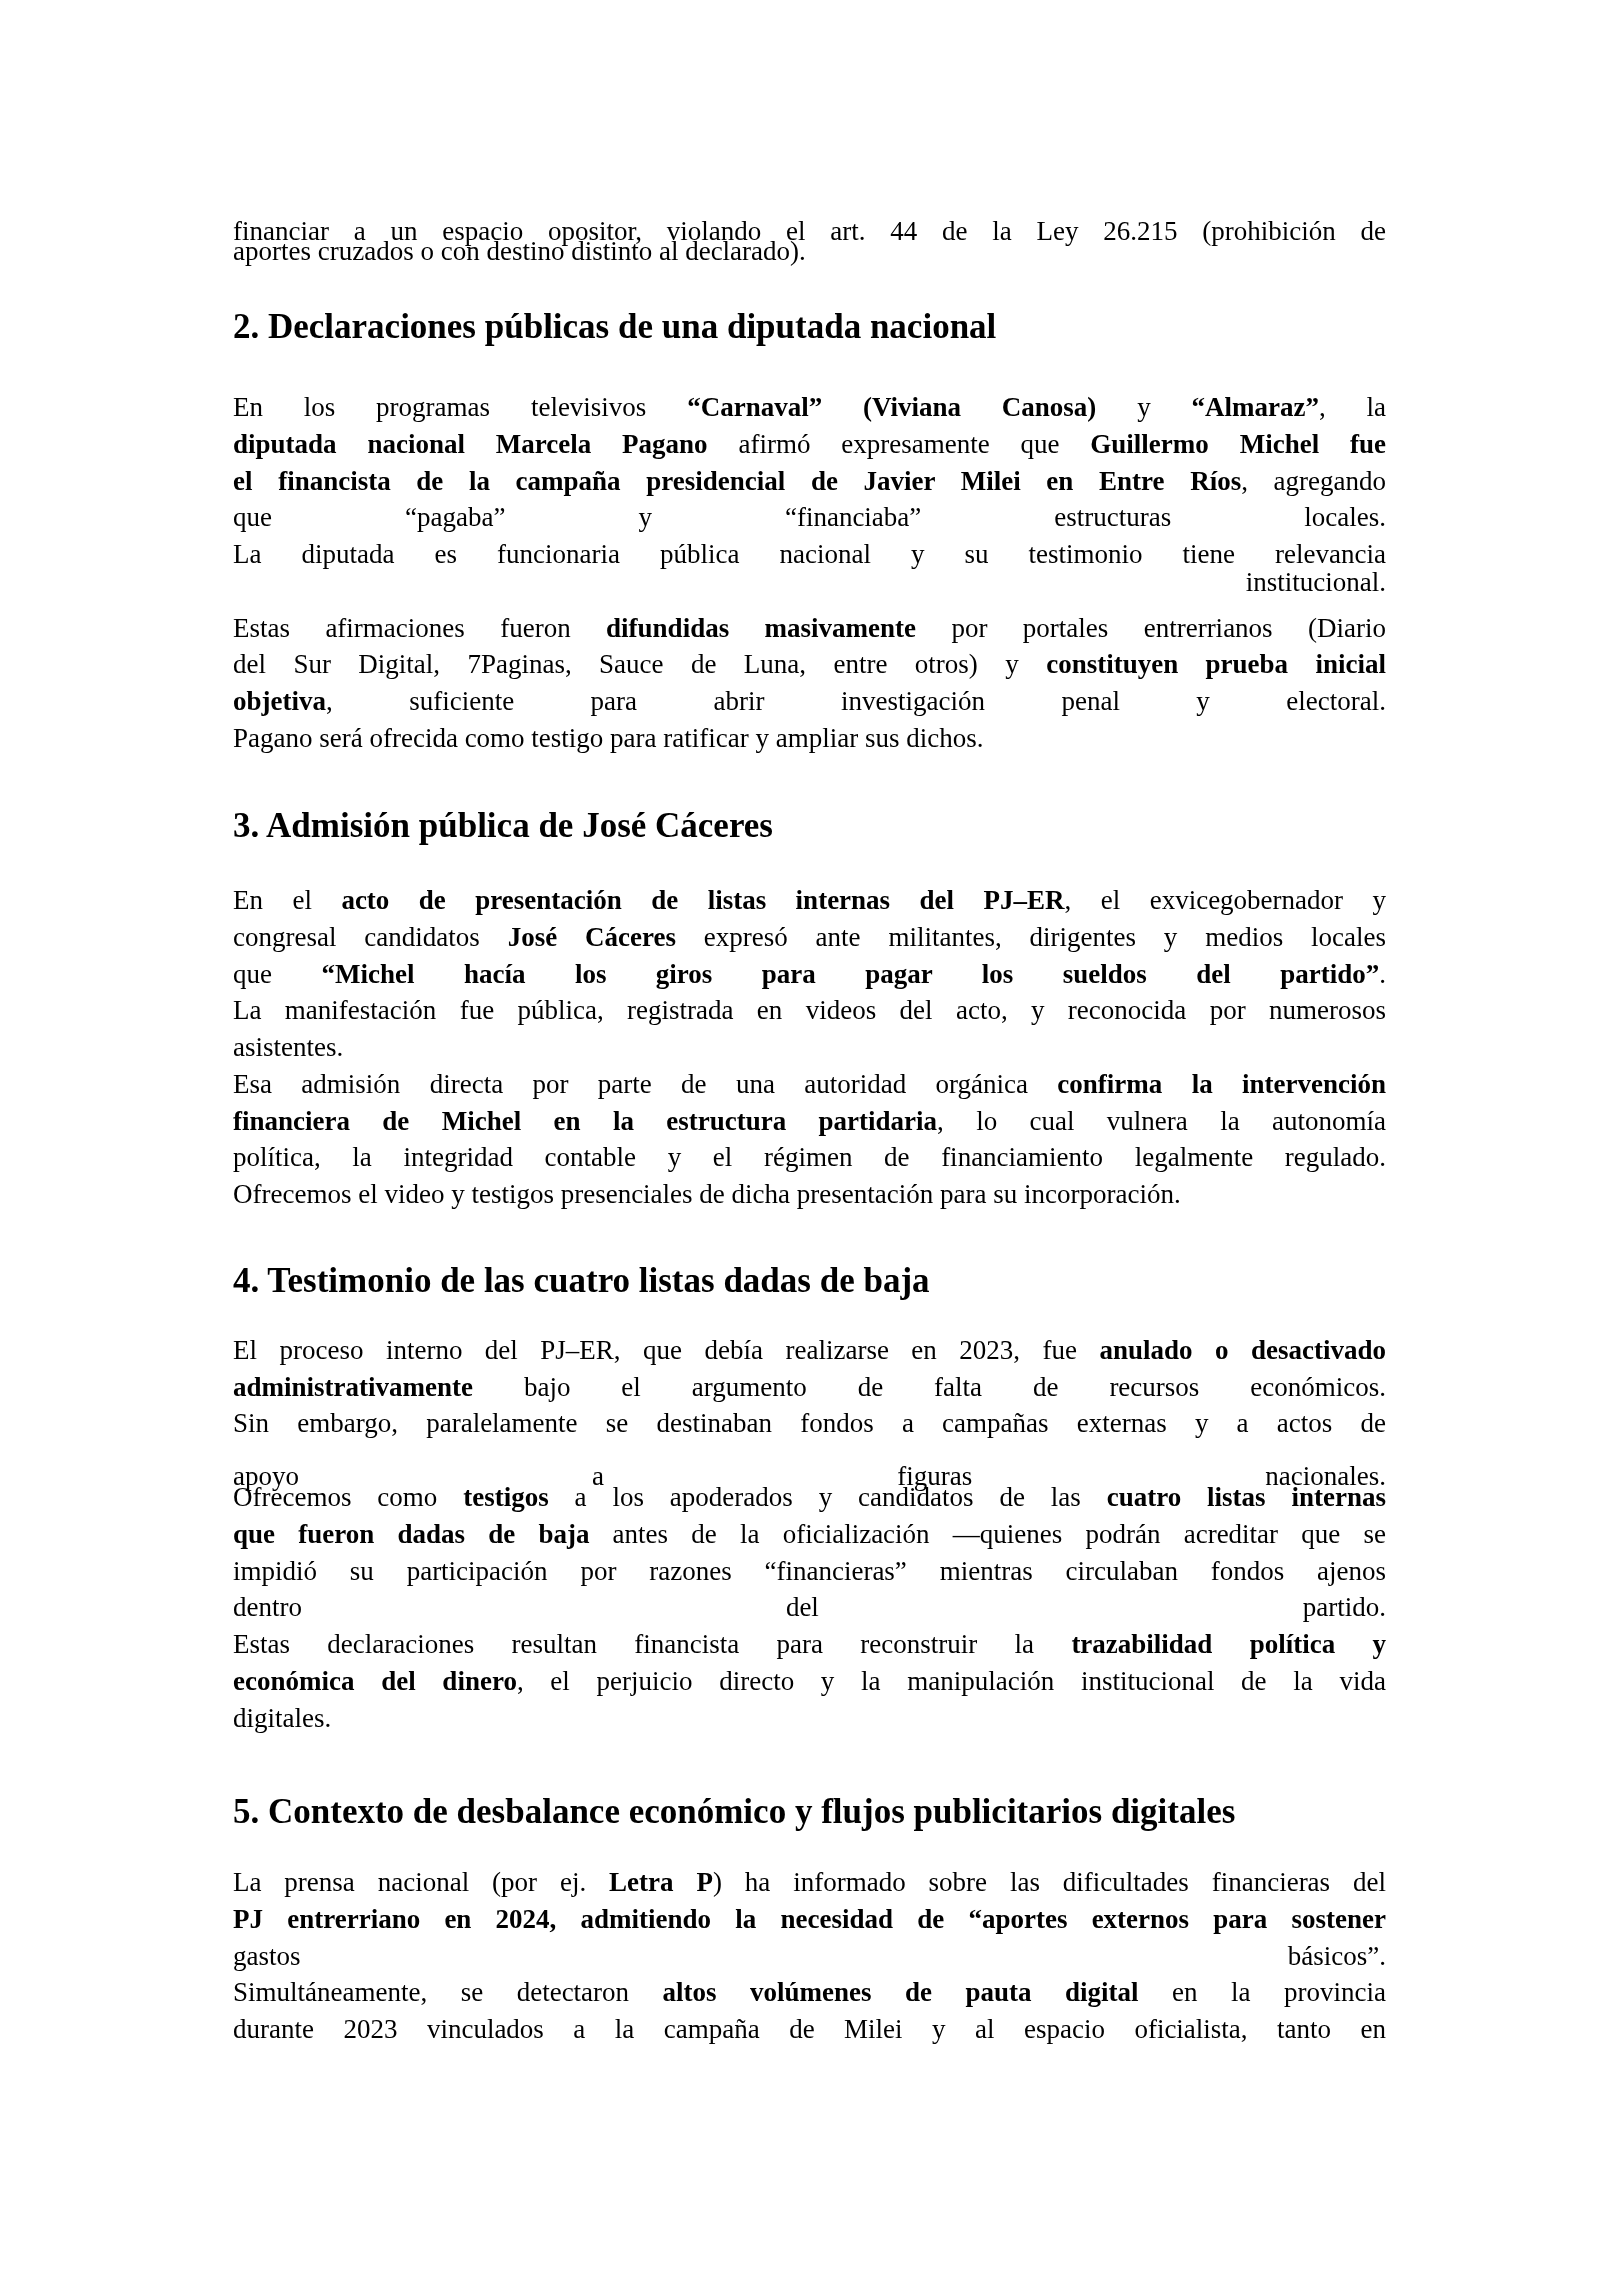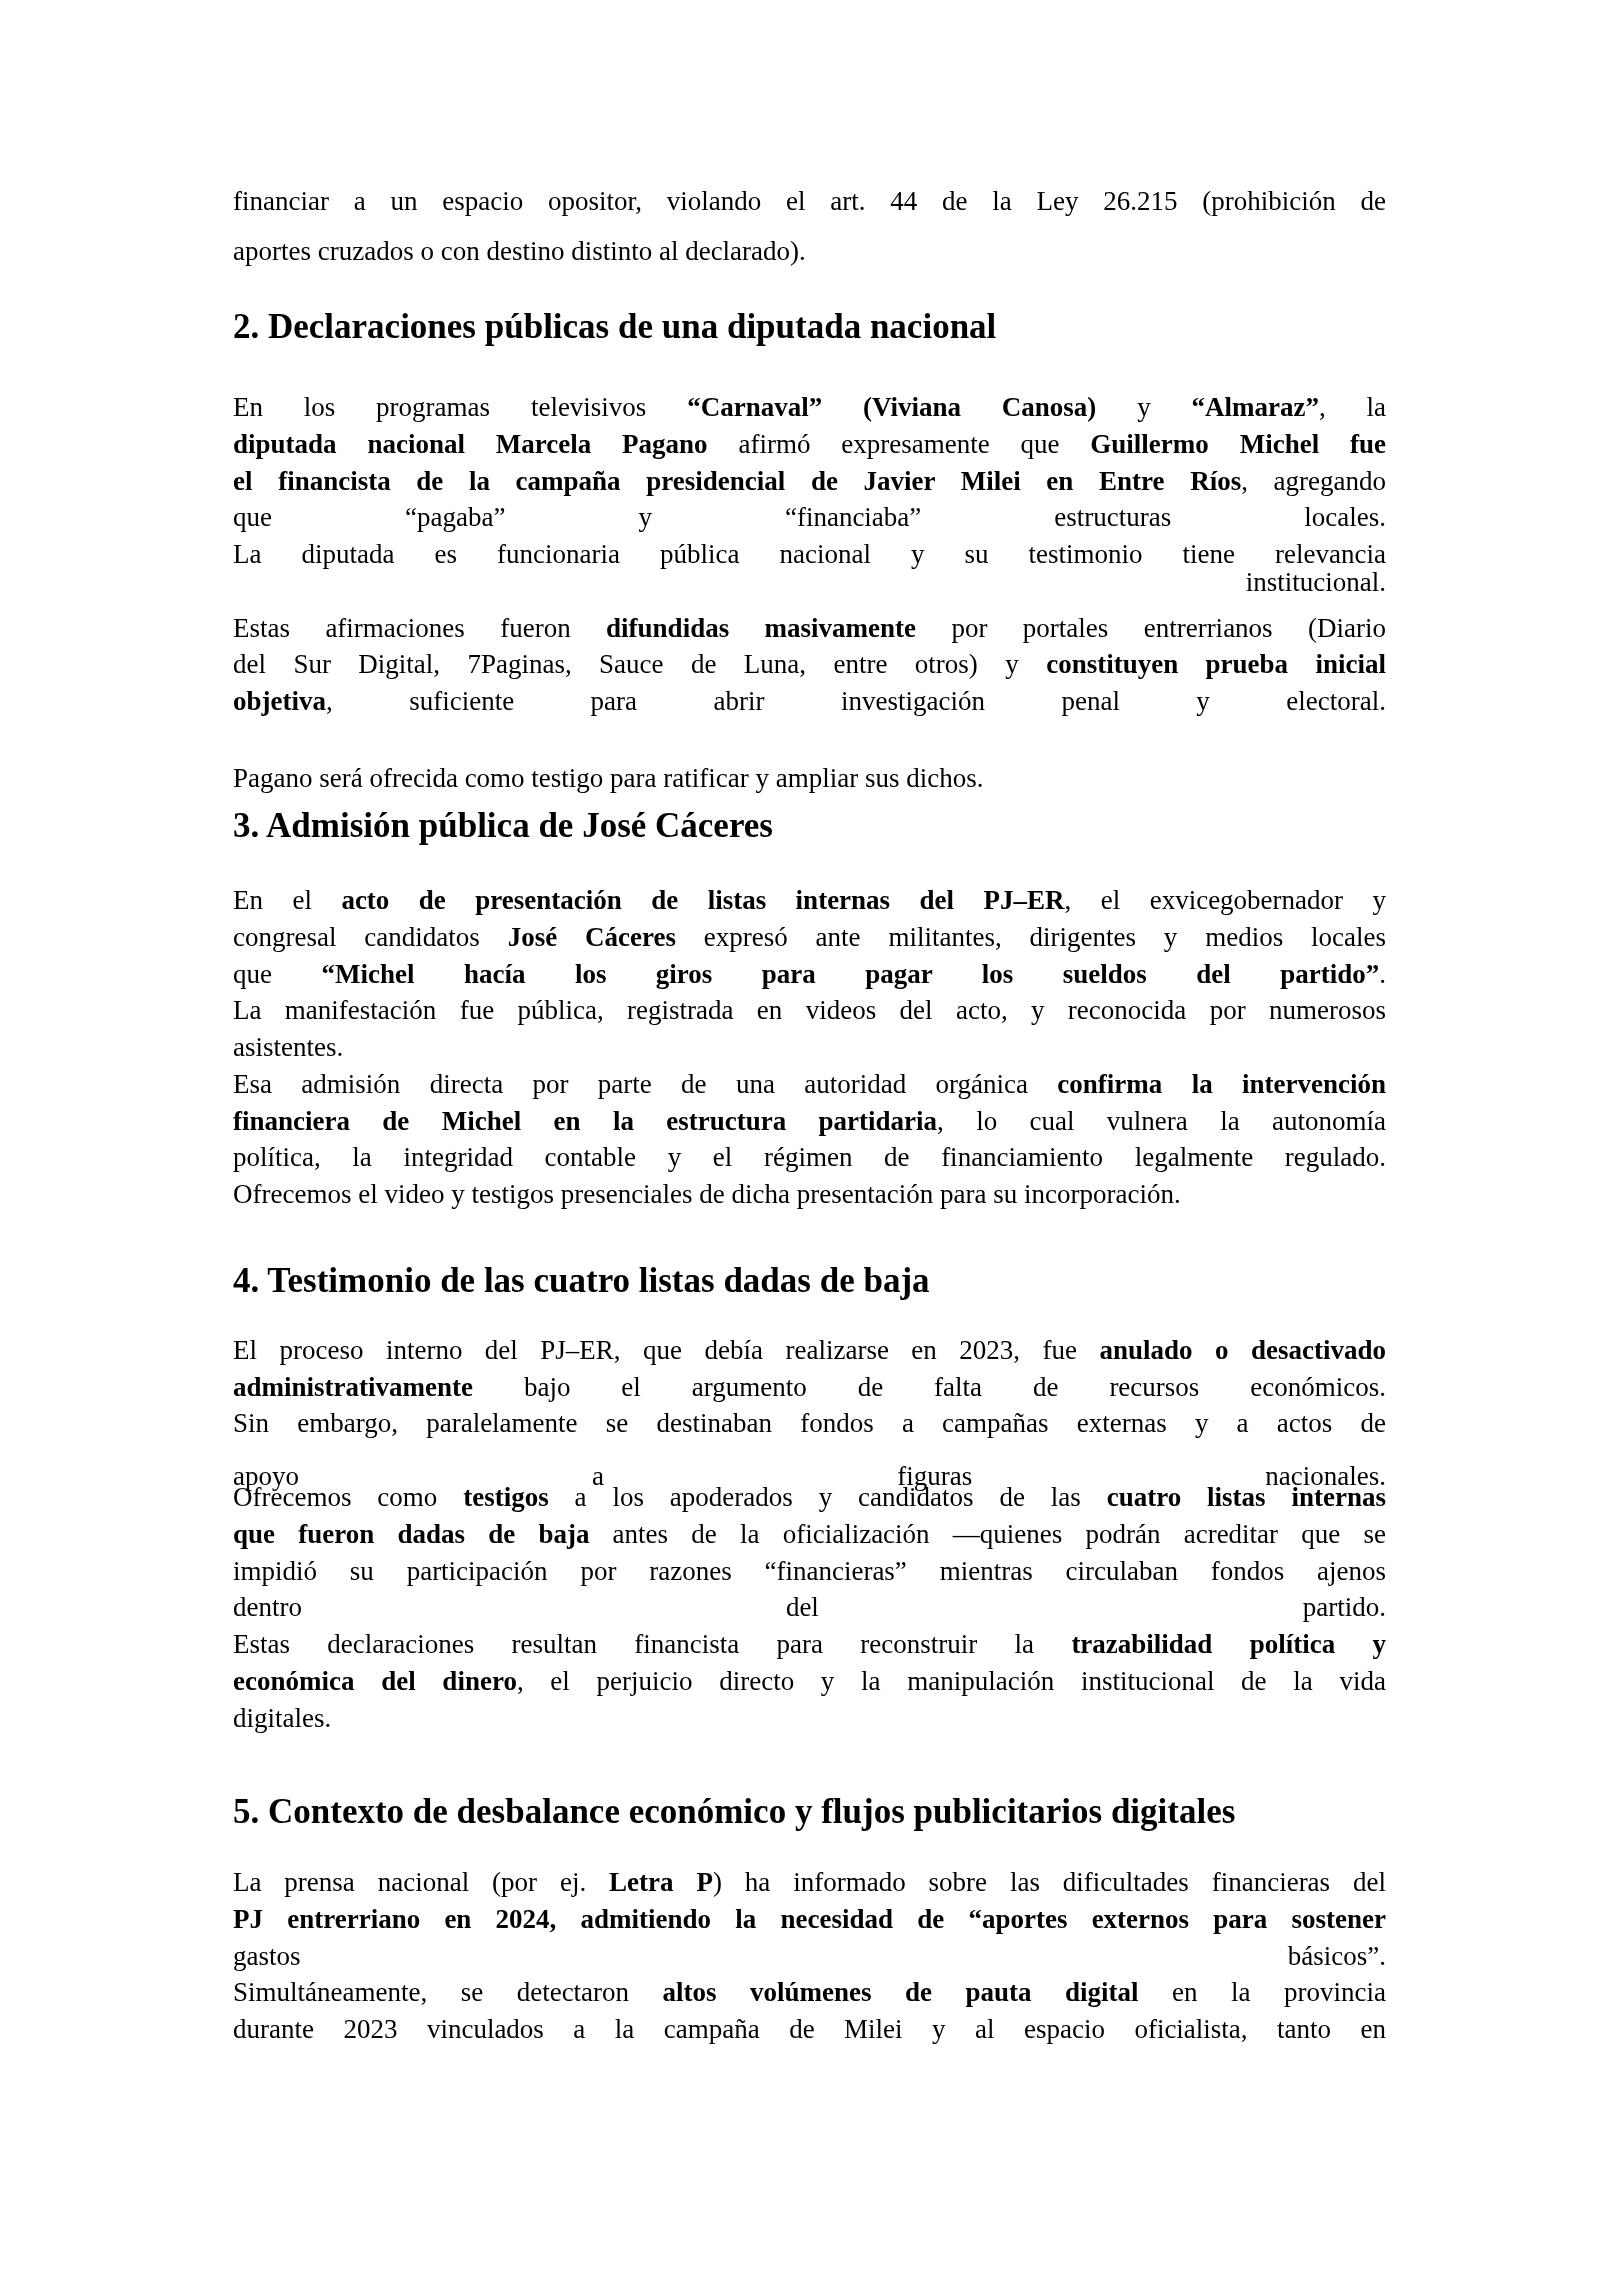--- a/index.html
+++ b/index.html
@@ -47,37 +47,37 @@
     white-space: nowrap;
   }
   b { font-weight: bold; }
 </style>
 </head>
 <body>
 
 <div class="page">
 
   <div>
-    <div class="line j" style="top:185px"><span>financiar a un espacio opositor, violando el art. 44 de la Ley 26.215 (prohibición de</span></div>
+    <div class="line j" style="top:215px"><span>financiar a un espacio opositor, violando el art. 44 de la Ley 26.215 (prohibición de</span></div>
     <div class="line" style="top:235px"><span>aportes cruzados o con destino distinto al declarado).</span></div>
   </div>
 
   <div>
     <div class="heading" style="top:305px">2. Declaraciones públicas de una diputada nacional</div>
     <div>
         <div class="line j" style="top: 391px;"><span>En los programas televisivos </span><b>“Carnaval” (Viviana Canosa)</b><span> y </span><b>“Almaraz”</b><span>, la</span></div>
         <div class="line j" style="top: 428px;"><b>diputada nacional Marcela Pagano</b><span> afirmó expresamente que </span><b>Guillermo Michel fue</b></div>
         <div class="line j" style="top: 465px;"><b>el financista de la campaña presidencial de Javier Milei en Entre Ríos</b><span>, agregando</span></div>
         <div class="line j" style="top: 501px;"><span>que “pagaba” y “financiaba” estructuras locales.</span></div>
         <div class="line j" style="top: 538px;"><span>La diputada es funcionaria pública nacional y su testimonio tiene relevancia</span></div>
         <div class="line" style="top: 566px; text-align: right;"><span>institucional.</span></div>
         <div class="line j" style="top: 612px;"><span>Estas afirmaciones fueron </span><b>difundidas masivamente</b><span> por portales entrerrianos (Diario</span></div>
         <div class="line j" style="top: 648px;"><span>del Sur Digital, 7Paginas, Sauce de Luna, entre otros) y </span><b>constituyen prueba inicial</b></div>
         <div class="line j" style="top: 685px;"><b>objetiva</b><span>, suficiente para abrir investigación penal y electoral.</span></div>
-        <div class="line" style="top: 762px;"><span>Pagano será ofrecida como testigo para ratificar y ampliar sus dichos.</span></div>
+        <div class="line" style="top: 722px;"><span>Pagano será ofrecida como testigo para ratificar y ampliar sus dichos.</span></div>
       </div>
   </div>
 
   <div>
     <div class="heading" style="top:804px">3. Admisión pública de José Cáceres</div>
     <div>
         <div class="line j" style="top: 884px;"><span>En el </span><b>acto de presentación de listas internas del PJ–ER</b><span>, el exvicegobernador y</span></div>
         <div class="line j" style="top: 921px;"><span>congresal candidatos </span><b>José Cáceres</b><span> expresó ante militantes, dirigentes y medios locales</span></div>
         <div class="line j" style="top: 958px;"><span>que </span><b>“Michel hacía los giros para pagar los sueldos del partido”</b><span>.</span></div>
         <div class="line j" style="top: 994px;"><span>La manifestación fue pública, registrada en videos del acto, y reconocida por numerosos</span></div>

